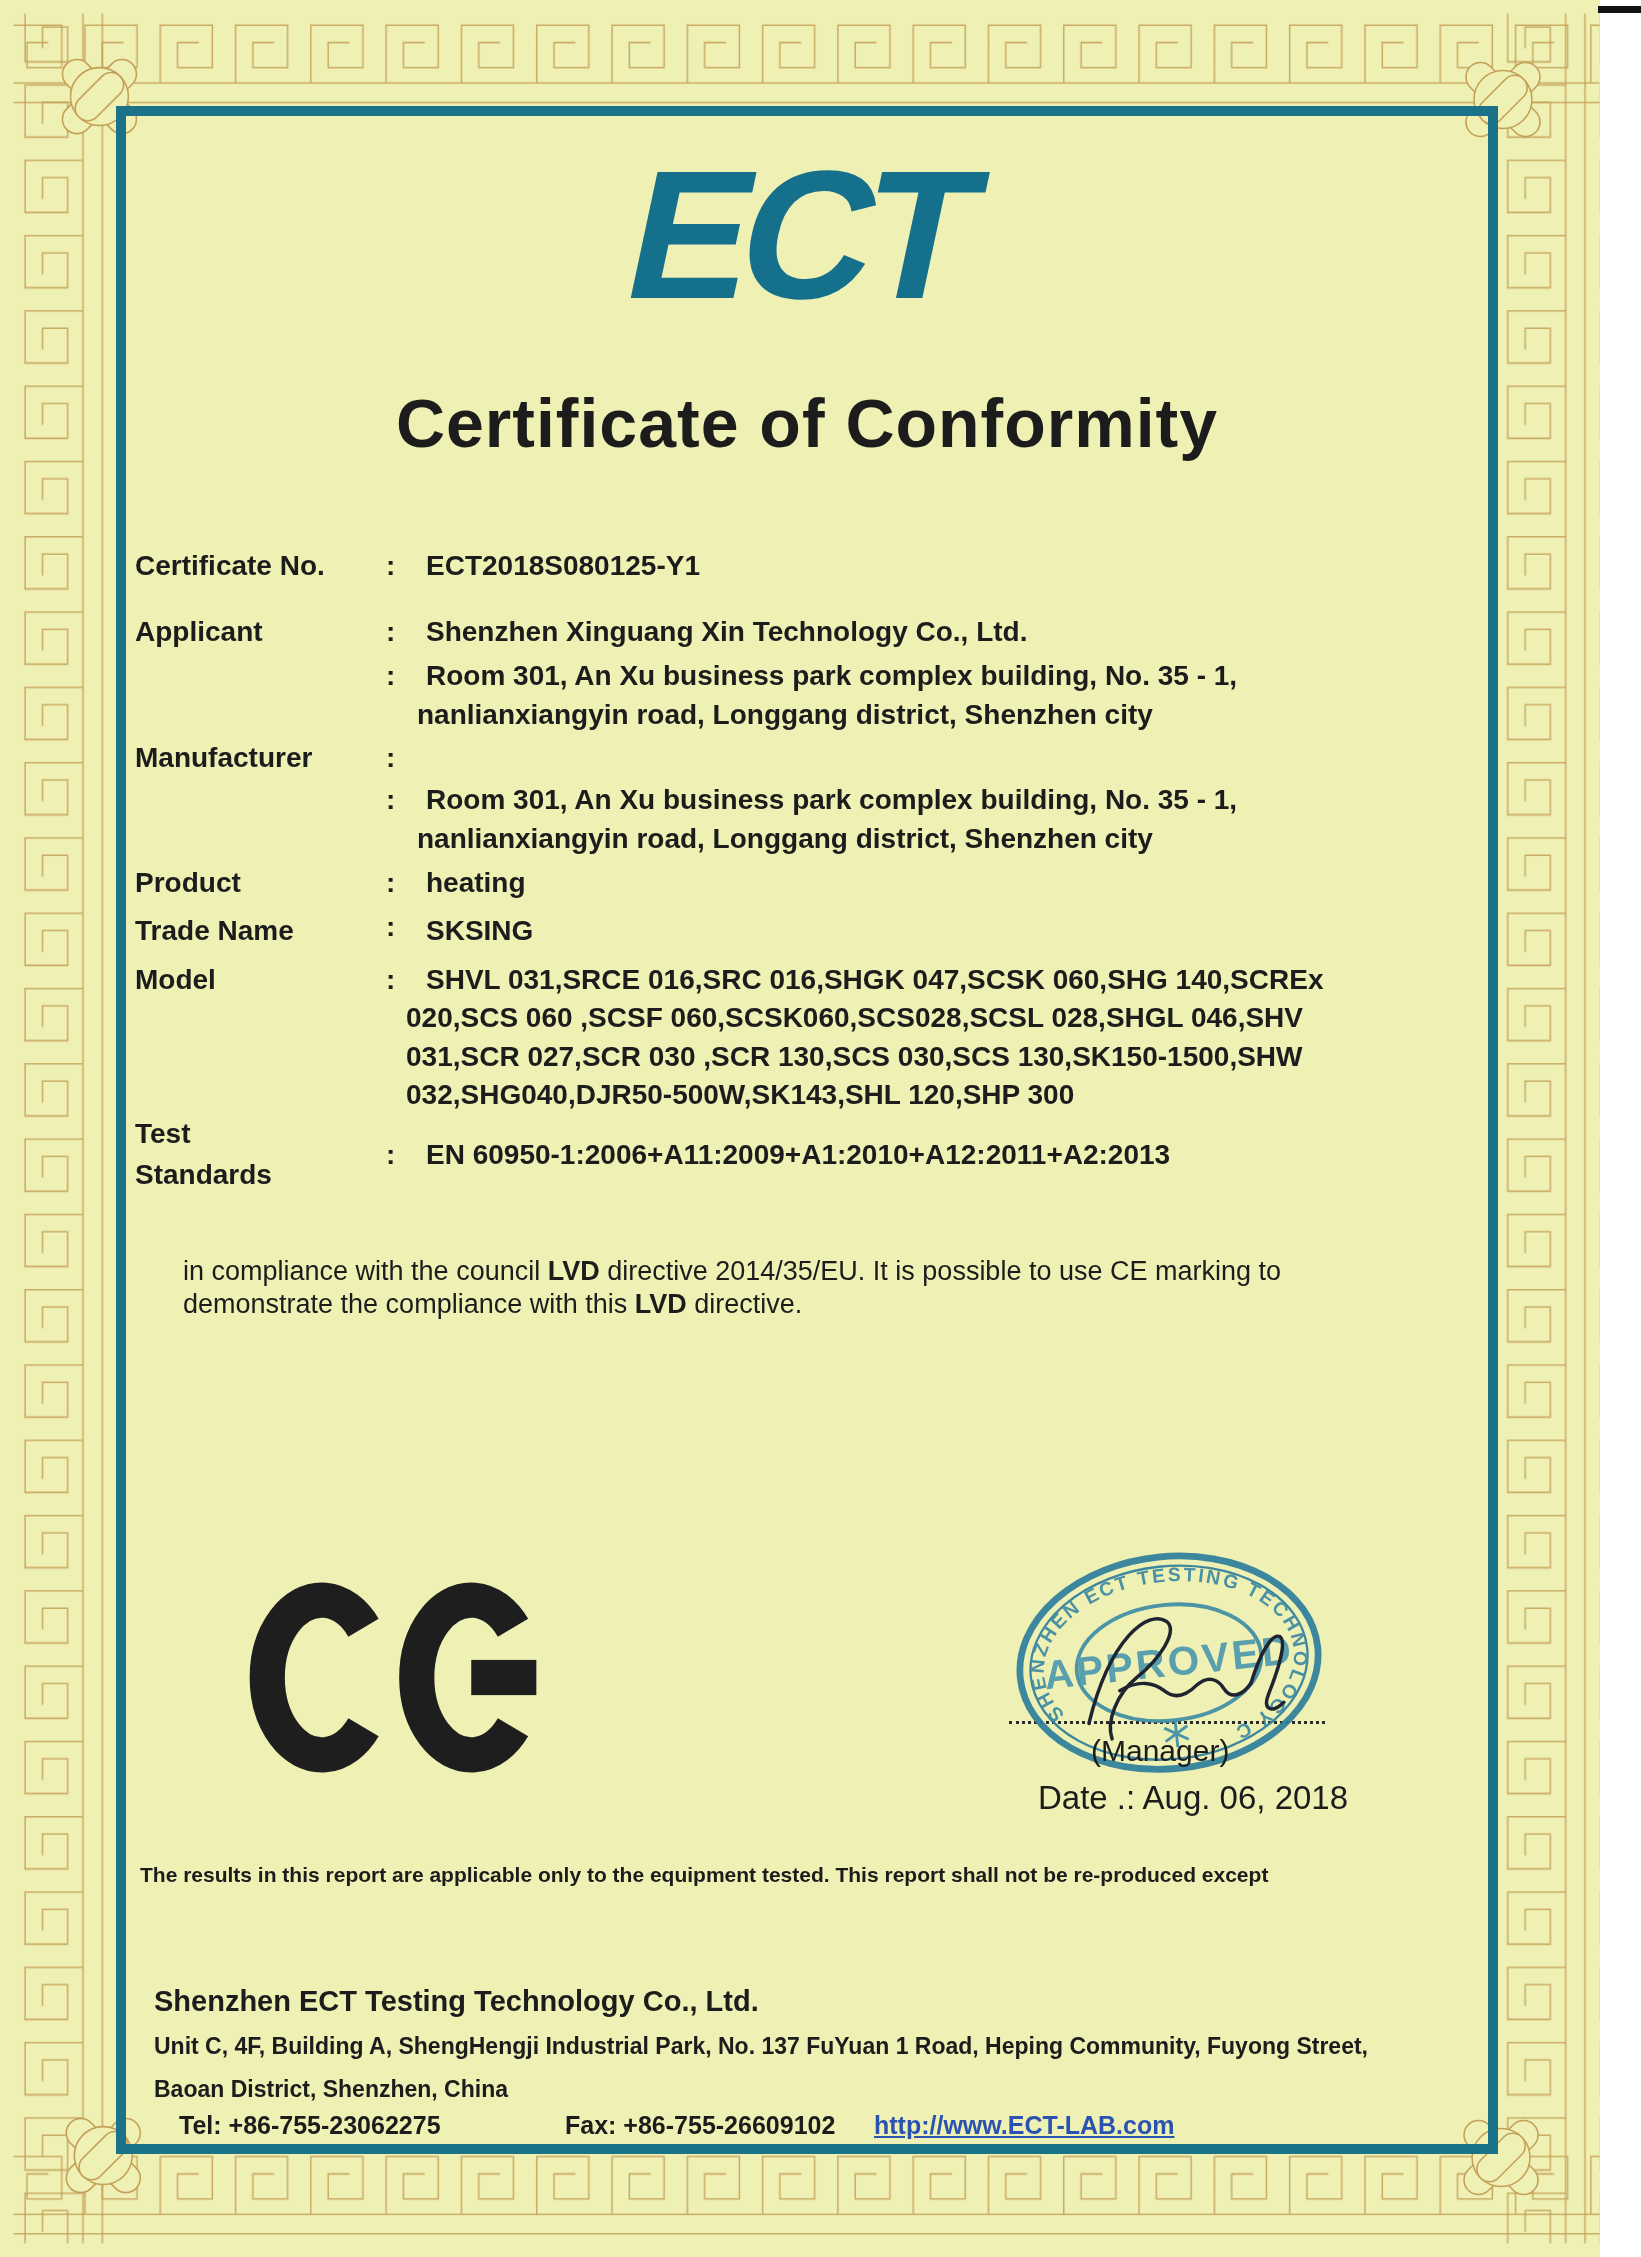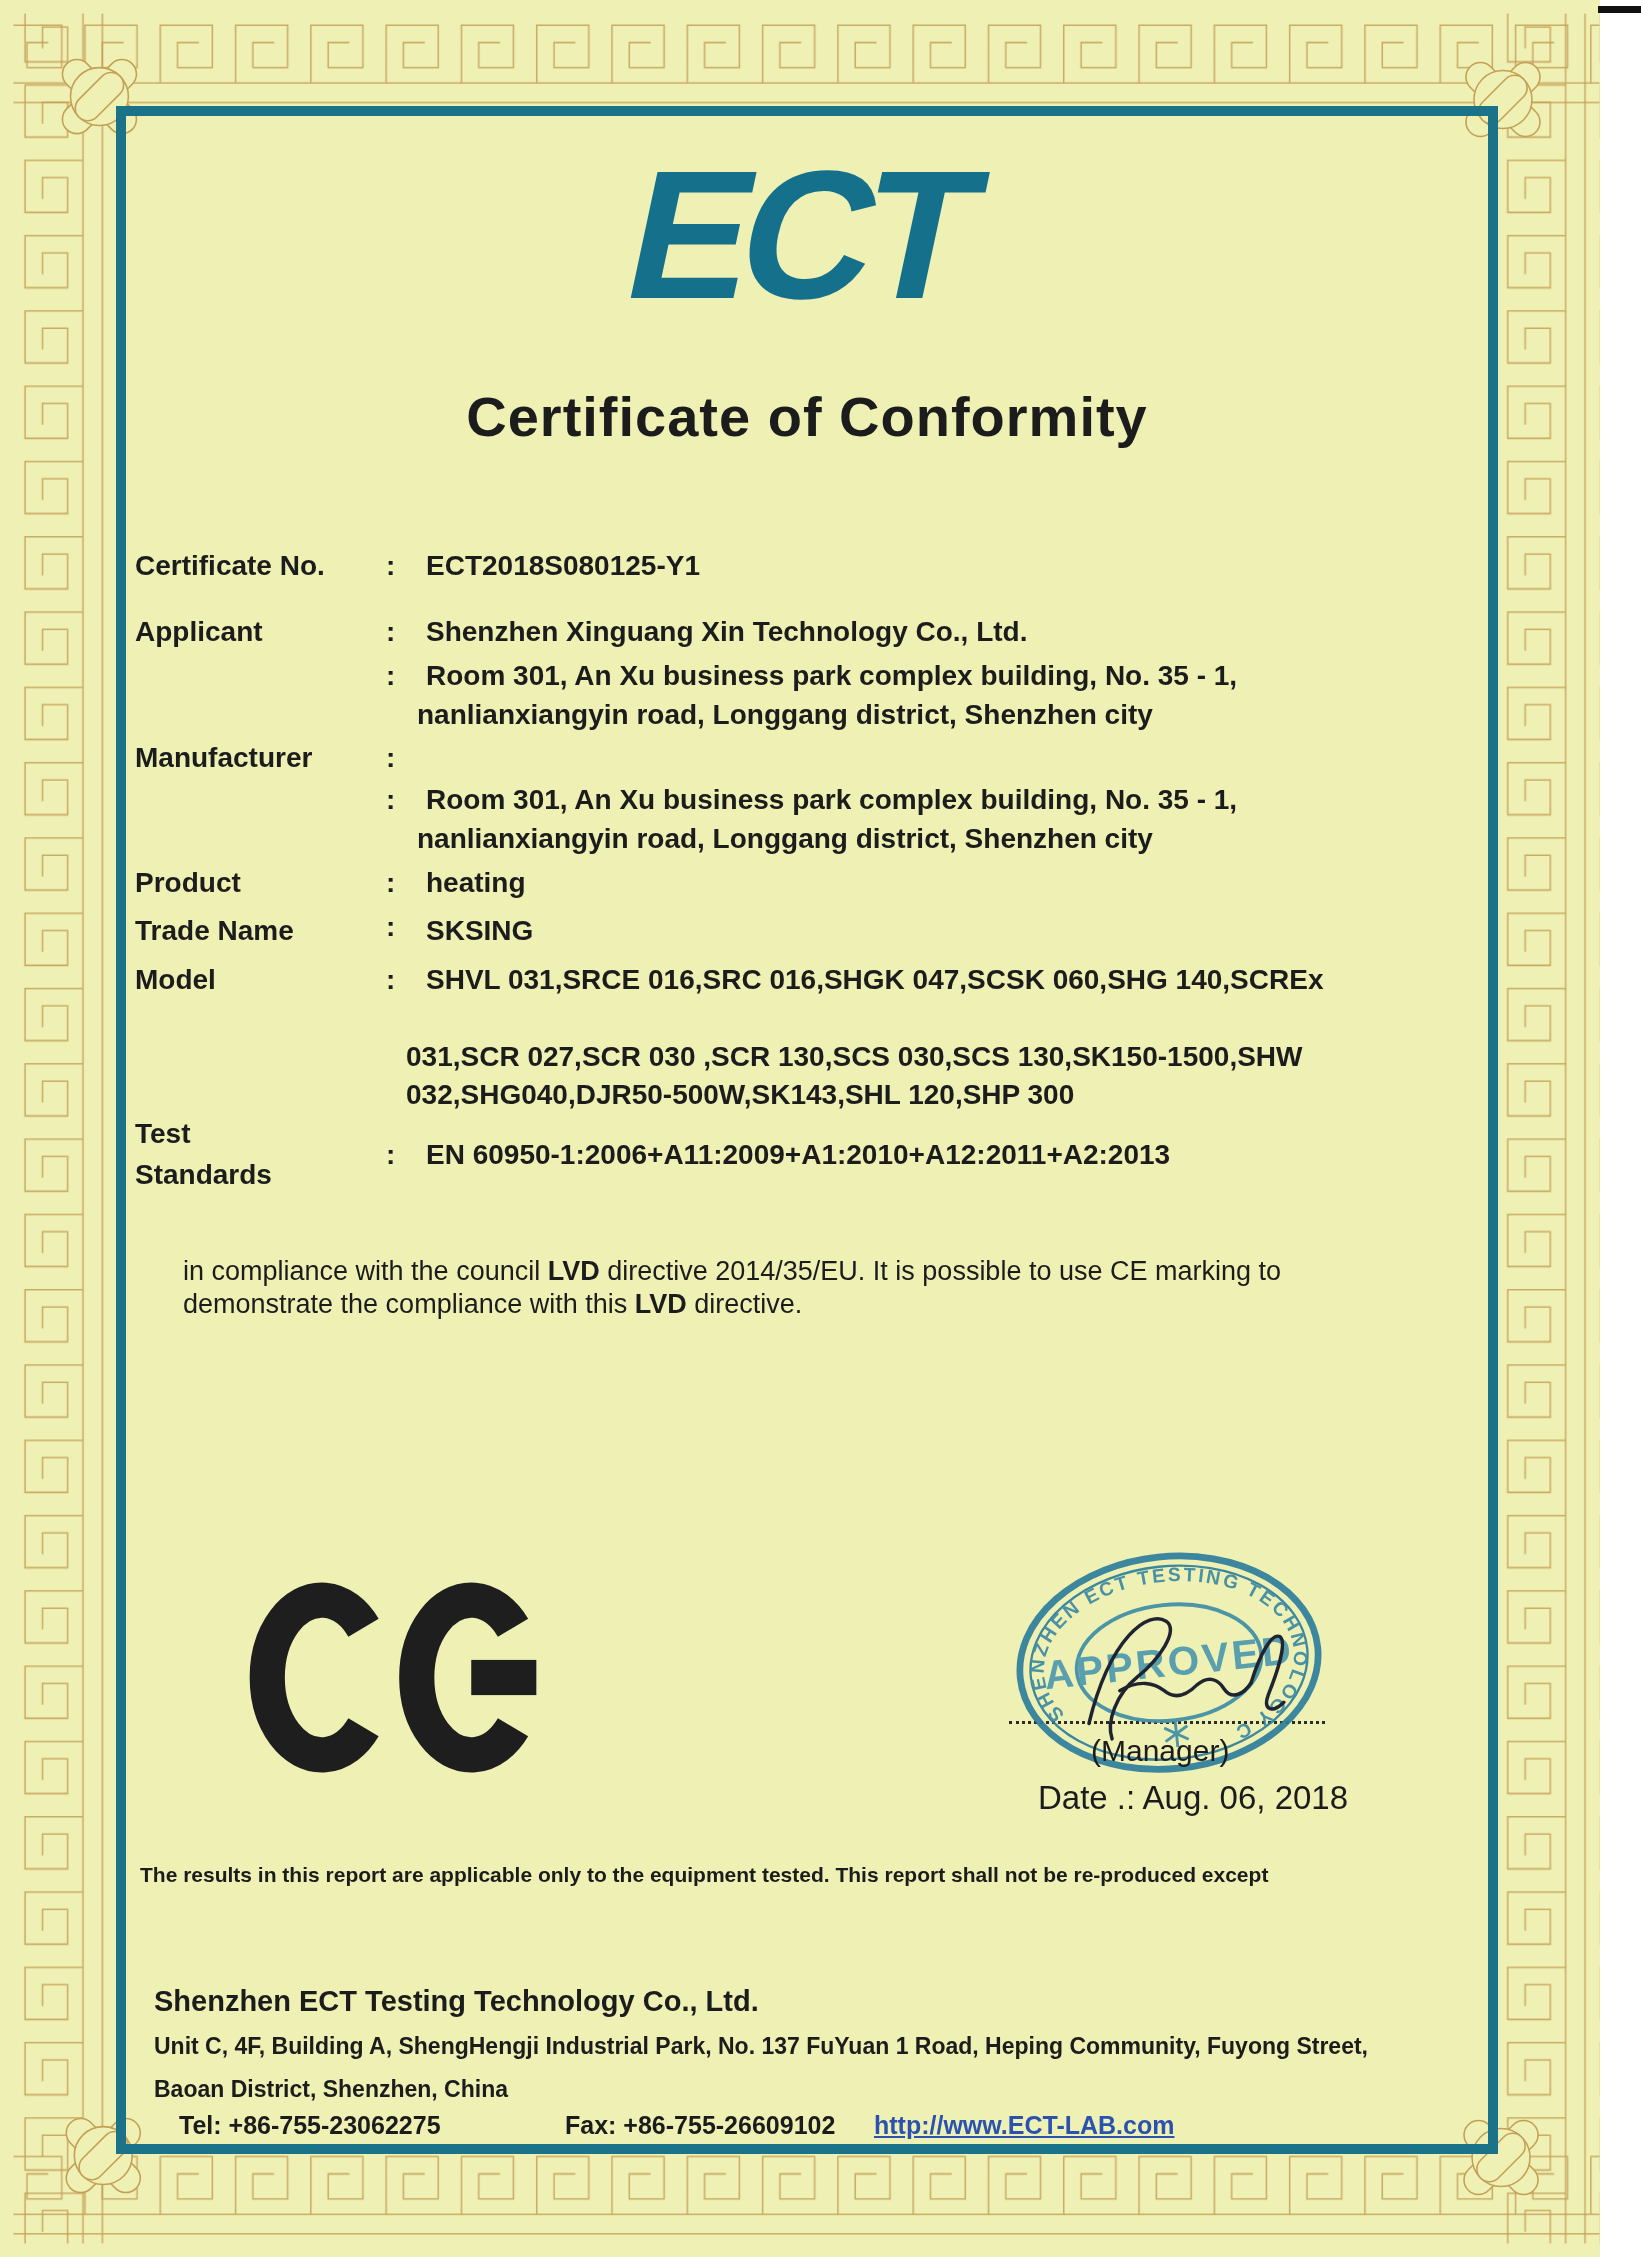--- a/index.html
+++ b/index.html
@@ -11,21 +11,21 @@
   .page{position:relative;width:1641px;height:2257px;background:var(--background);overflow:hidden;}
   .deco{position:absolute;left:0;top:0;z-index:0;}
   .frame{position:absolute;left:116px;top:106px;width:1382px;height:2048px;
          border:10.6px solid var(--frame);box-sizing:border-box;z-index:1;}
   .scan-strip{position:absolute;right:0;top:0;width:41px;height:2257px;background:#ffffff;z-index:5;}
   .scan-bar{position:absolute;left:1598px;top:5.8px;width:43px;height:6.8px;background:#111;z-index:6;}
 
   .logo{position:absolute;left:632px;top:143px;z-index:2;font-size:183px;line-height:1;
         font-weight:bold;color:var(--logoTeal);transform:skewX(-12deg);letter-spacing:-9.7px;}
   .title{position:absolute;left:116px;top:384px;width:1382px;text-align:center;z-index:2;
-         font-size:56px;font-weight:bold;letter-spacing:1px;}
+         font-size:68px;font-weight:bold;letter-spacing:1px;}
 
   .lbl{position:absolute;left:135px;font-size:28px;font-weight:bold;white-space:nowrap;z-index:2;}
   .col{position:absolute;left:386px;font-size:28px;font-weight:bold;z-index:2;}
   .val{position:absolute;left:426px;font-size:28px;font-weight:bold;white-space:nowrap;z-index:2;}
   .cont{position:absolute;left:417px;font-size:28px;font-weight:bold;white-space:nowrap;z-index:2;}
 
   .para{position:absolute;left:183px;width:1255px;font-size:27px;line-height:33px;z-index:2;}
   .para b{font-weight:bold;}
 
   .ce{position:absolute;left:247px;top:1576px;z-index:2;}
@@ -108,20 +108,21 @@
   <div class="col" style="top:867px">:</div>
   <div class="val" style="top:867px">heating</div>
 
   <div class="lbl" style="top:915px">Trade Name</div>
   <div class="col" style="top:911px">:</div>
   <div class="val" style="top:915px">SKSING</div>
 
   <div class="lbl" style="top:964px">Model</div>
   <div class="col" style="top:964px">:</div>
   <div class="val" style="top:964px">SHVL 031,SRCE 016,SRC 016,SHGK 047,SCSK 060,SHG 140,SCREx</div>
+  <div class="cont" style="left:406px;top:1002px">020,SCS 060 ,SCSF 060,SCSK060,SCS028,SCSL 028,SHGL 046,SHV</div>
   <div class="cont" style="left:406px;top:1041px">031,SCR 027,SCR 030 ,SCR 130,SCS 030,SCS 130,SK150-1500,SHW</div>
   <div class="cont" style="left:406px;top:1079px">032,SHG040,DJR50-500W,SK143,SHL 120,SHP 300</div>
 
   <div class="lbl" style="top:1118px">Test</div>
   <div class="lbl" style="top:1159px">Standards</div>
   <div class="col" style="top:1139px">:</div>
   <div class="val" style="top:1139px">EN 60950-1:2006+A11:2009+A1:2010+A12:2011+A2:2013</div>
 
   <div class="para" style="top:1255px"><span>in compliance with the council </span><b>LVD</b><span> directive 2014/35/EU. It is possible to use CE marking to</span></div>
   <div class="para" style="top:1288px"><span>demonstrate the compliance with this </span><b>LVD</b><span> directive.</span></div>

